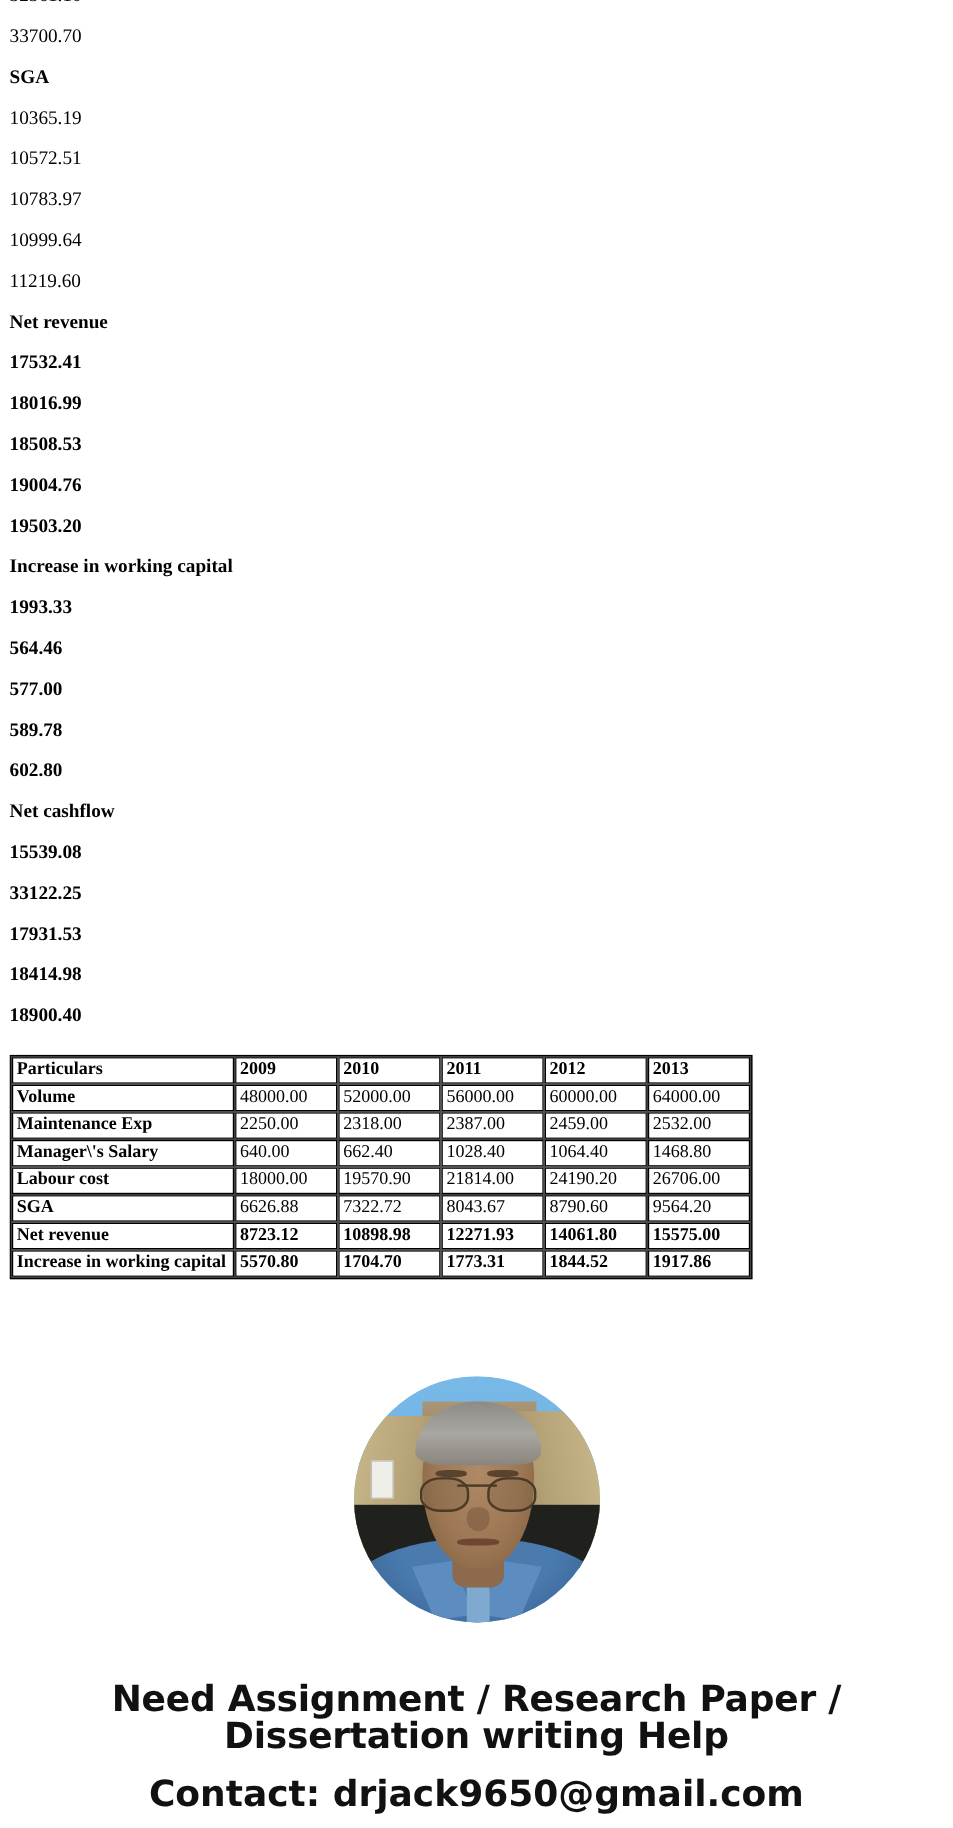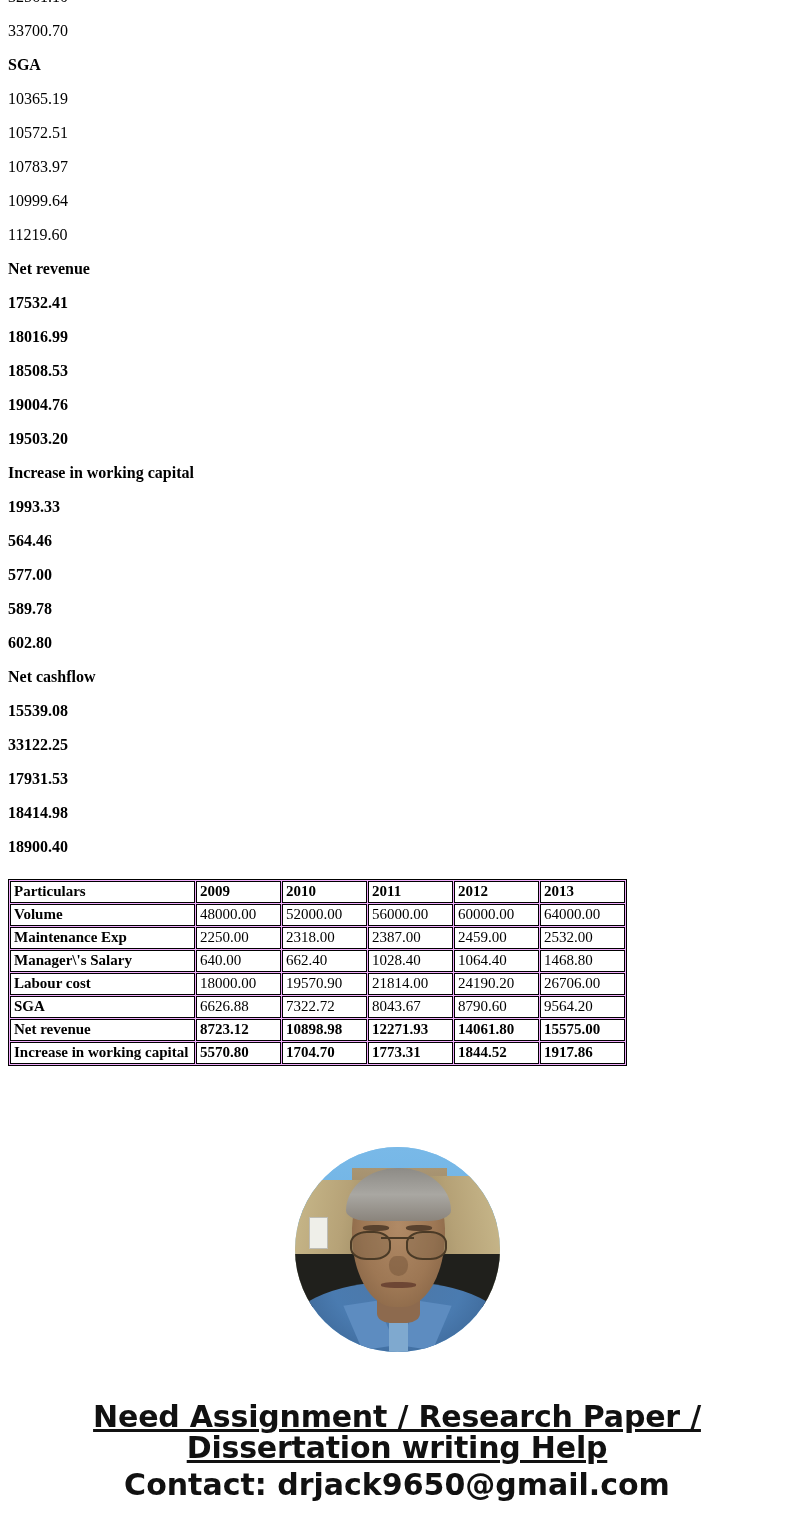--- a/index.html
+++ b/index.html
@@ -40,21 +40,21 @@
     left: 8px;
     top: 879px;
     width: 640px;
     height: 247px;
     overflow: hidden;
   }
   table.fin {
     border-collapse: separate;
     border-spacing: 1px;
     border: 1px solid #000;
-    background: #f0abfc;
+    background: #404040;
     width: 575px;
     table-layout: fixed;
   }
   table.fin td {
     border: 1px solid #000;
     font-family: "Liberation Serif", "DejaVu Serif", serif;
     font-size: 15px;
     line-height: 17px;
     padding: 1px 3px 2px 3px;
     vertical-align: top;
@@ -174,26 +174,25 @@
     text-align: center;
     font-family: "DejaVu Sans", "Liberation Sans", sans-serif;
     font-weight: bold;
     color: #111111;
   }
   #promo .l1 {
     font-size: 30px;
     line-height: 31px;
     letter-spacing: -0.2px;
     padding: 0 0;
-    text-decoration: underline;
   }
   #promo .l2 {
     font-size: 30px;
     line-height: 35px;
-    margin-top: 4px;
+    margin-top: 15px;
   }
 </style>
 </head>
 <body>
 
 <div id="flow">
     <p class="pline">32561.10</p>
     <p class="pline">33700.70</p>
     <p class="pline bold">SGA</p>
     <p class="pline">10365.19</p>

